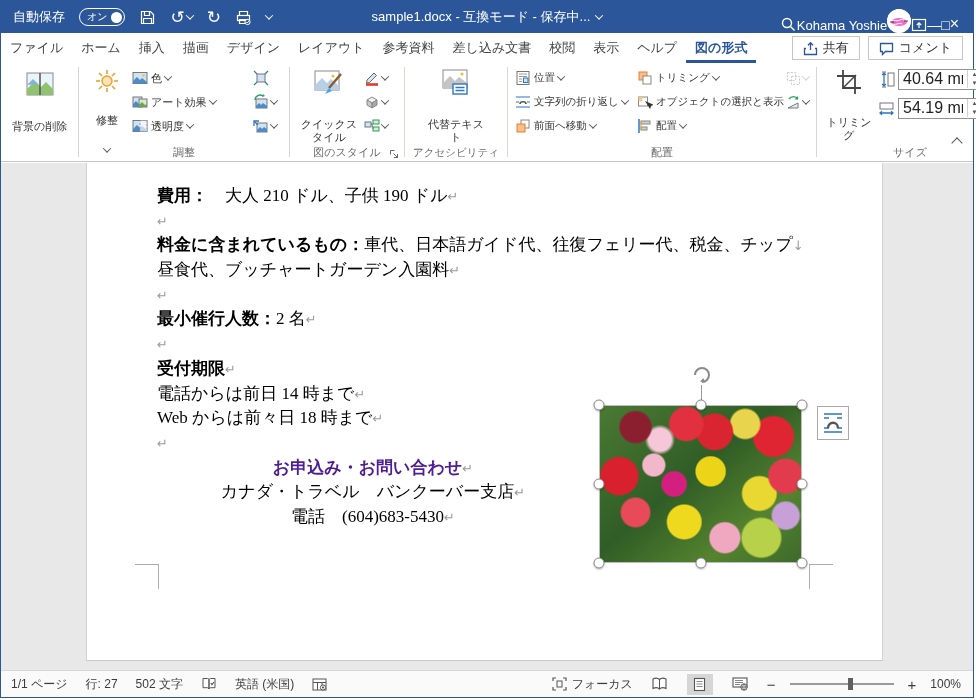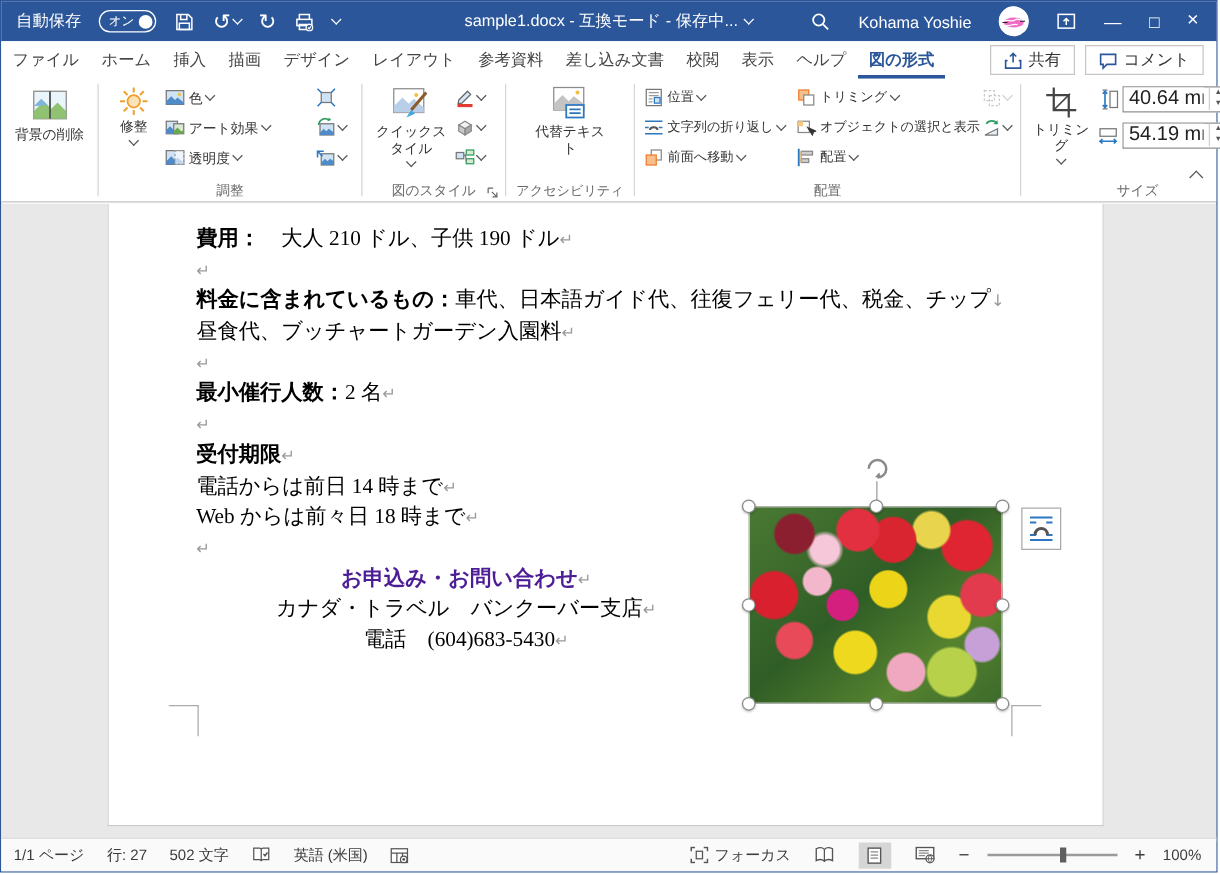--- a/index.html
+++ b/index.html
@@ -8,55 +8,55 @@
 
   
   .titlebar{position:absolute;left:0;top:0;width:100%;height:32px;background:#2b579a;display:flex;align-items:center;color:#fff;font-size:13px;}
   .tb-left{display:flex;align-items:center;gap:14px;padding-left:12px;}
   .toggle{display:flex;align-items:center;gap:4px;border:1px solid #fff;border-radius:9px;height:16px;padding:0 2px 0 7px;font-size:10px;}
   .knob{width:11px;height:11px;border-radius:50%;background:#fff;}
   .qat-btn{display:flex;align-items:center;gap:2px;cursor:pointer;}
   .uglyph{font-size:17px;line-height:17px;}
   .tb-title{position:absolute;left:0;right:0;text-align:center;font-size:13px;pointer-events:none;}
   .tb-title .in{pointer-events:auto;display:inline-flex;align-items:center;gap:6px;}
-  .tb-right{position:absolute;right:0;top:0;height:32px;display:flex;align-items:center;gap:22px;padding-right:14px;}
+  .tb-right{position:absolute;right:0;top:0;height:32px;display:flex;align-items:flex-end;padding-right:14px;}
   .avatar{width:24px;height:24px;border-radius:50%;background:#fff;overflow:hidden;}
   .chev{display:inline-block;width:5px;height:5px;border-right:1.2px solid #555;border-bottom:1.2px solid #555;transform:rotate(45deg) translate(-1px,-1px);flex:none;}
   .chev.w{border-color:#fff;}
   .chev.up{transform:rotate(225deg);}
 
   
   .tabrow{position:absolute;left:0;top:32px;width:100%;height:30px;background:#fff;display:flex;align-items:stretch;font-size:13px;color:#444;}
   .tab{display:flex;align-items:center;padding:0 9px;cursor:pointer;white-space:nowrap;}
   .tab.active{color:#2b579a;font-weight:bold;box-shadow:inset 0 -3px 0 #2b579a;}
   .tabrow-right{margin-left:auto;display:flex;align-items:center;gap:8px;padding-right:10px;}
   .pill-btn{display:flex;align-items:center;gap:5px;border:1px solid #c8c6c4;padding:2px 10px;font-size:13px;color:#333;background:#fff;cursor:pointer;}
 
   
   .ribbon{position:absolute;left:0;top:62px;width:100%;height:99px;background:#fff;border-bottom:1px solid #c4c4c4;display:flex;align-items:stretch;box-sizing:border-box;padding-left:6px;}
   .rgroup{position:relative;flex:none;padding:3px 2px 16px 2px;display:flex;align-items:flex-start;}
   .rlabel{position:absolute;left:0;right:0;bottom:1px;text-align:center;font-size:11px;color:#696969;white-space:nowrap;}
   .rdivider{flex:none;width:1px;background:#d8d5d2;margin:4px 3px;}
-  .bigbtn{display:flex;flex-direction:column;align-items:center;justify-content:flex-start;gap:2px;font-size:11px;color:#333;text-align:center;padding:2px 3px;cursor:pointer;line-height:13px;}
+  .bigbtn{display:flex;flex-direction:column;align-items:center;justify-content:flex-start;gap:20px;font-size:11px;color:#333;text-align:center;padding:2px 3px;cursor:pointer;line-height:13px;}
   .smallcol{display:flex;flex-direction:column;gap:4px;padding-top:2px;}
   .smallbtn{display:flex;align-items:center;gap:3px;height:20px;font-size:11px;color:#333;cursor:pointer;white-space:nowrap;padding:0 2px;}
   .iconbtn{display:flex;align-items:center;gap:2px;height:20px;cursor:pointer;padding:0 1px;}
   .launcher{position:absolute;right:2px;bottom:2px;cursor:pointer;}
   .sizefield{display:flex;align-items:center;border:1px solid #919191;background:#fff;width:84px;height:21px;box-sizing:border-box;}
   .sizefield input{border:0;outline:none;width:60px;font-size:16px;font-family:inherit;padding:0 0 0 4px;color:#222;}
   .spin{display:flex;flex-direction:column;margin-left:auto;border-left:1px solid #d0d0d0;}
   .spin .sb{width:13px;height:9px;font-size:6px;line-height:9px;text-align:center;color:#555;cursor:pointer;}
   .collapse{position:absolute;right:12px;bottom:10px;cursor:pointer;}
   .gray-ic{opacity:.45;}
 
   
   .canvas{position:absolute;left:0;top:162px;width:100%;height:510px;background:#e8e8e8;overflow:hidden;}
   .page{position:absolute;left:85px;top:0;width:795px;height:497px;background:#fff;border-left:1px solid #d2d2d2;border-right:1px solid #d2d2d2;border-bottom:1px solid #c9c9c9;}
   .doctext{position:absolute;left:70px;top:18px;width:660px;font-family:"Liberation Serif","DejaVu Serif",serif;font-size:17px;color:#000;}
-  .dl{height:24.7px;line-height:20px;white-space:nowrap;}
+  .dl{height:24.7px;line-height:30px;white-space:nowrap;}
   .dl b{font-weight:bold;}
   .mark{color:#9a9a9a;font-family:"DejaVu Sans",sans-serif;font-size:13px;}
   .centerwrap{width:432px;}
   .dl.c{text-align:center;}
   .center-head{font-weight:bold;color:#4c1d95;}
   .margin-mark{position:absolute;width:23px;height:24px;}
   .mm-l{left:48px;top:401px;border-top:1px solid #ababab;border-right:1px solid #ababab;}
   .mm-r{left:722px;top:401px;border-top:1px solid #ababab;border-left:1px solid #ababab;}
 
   

